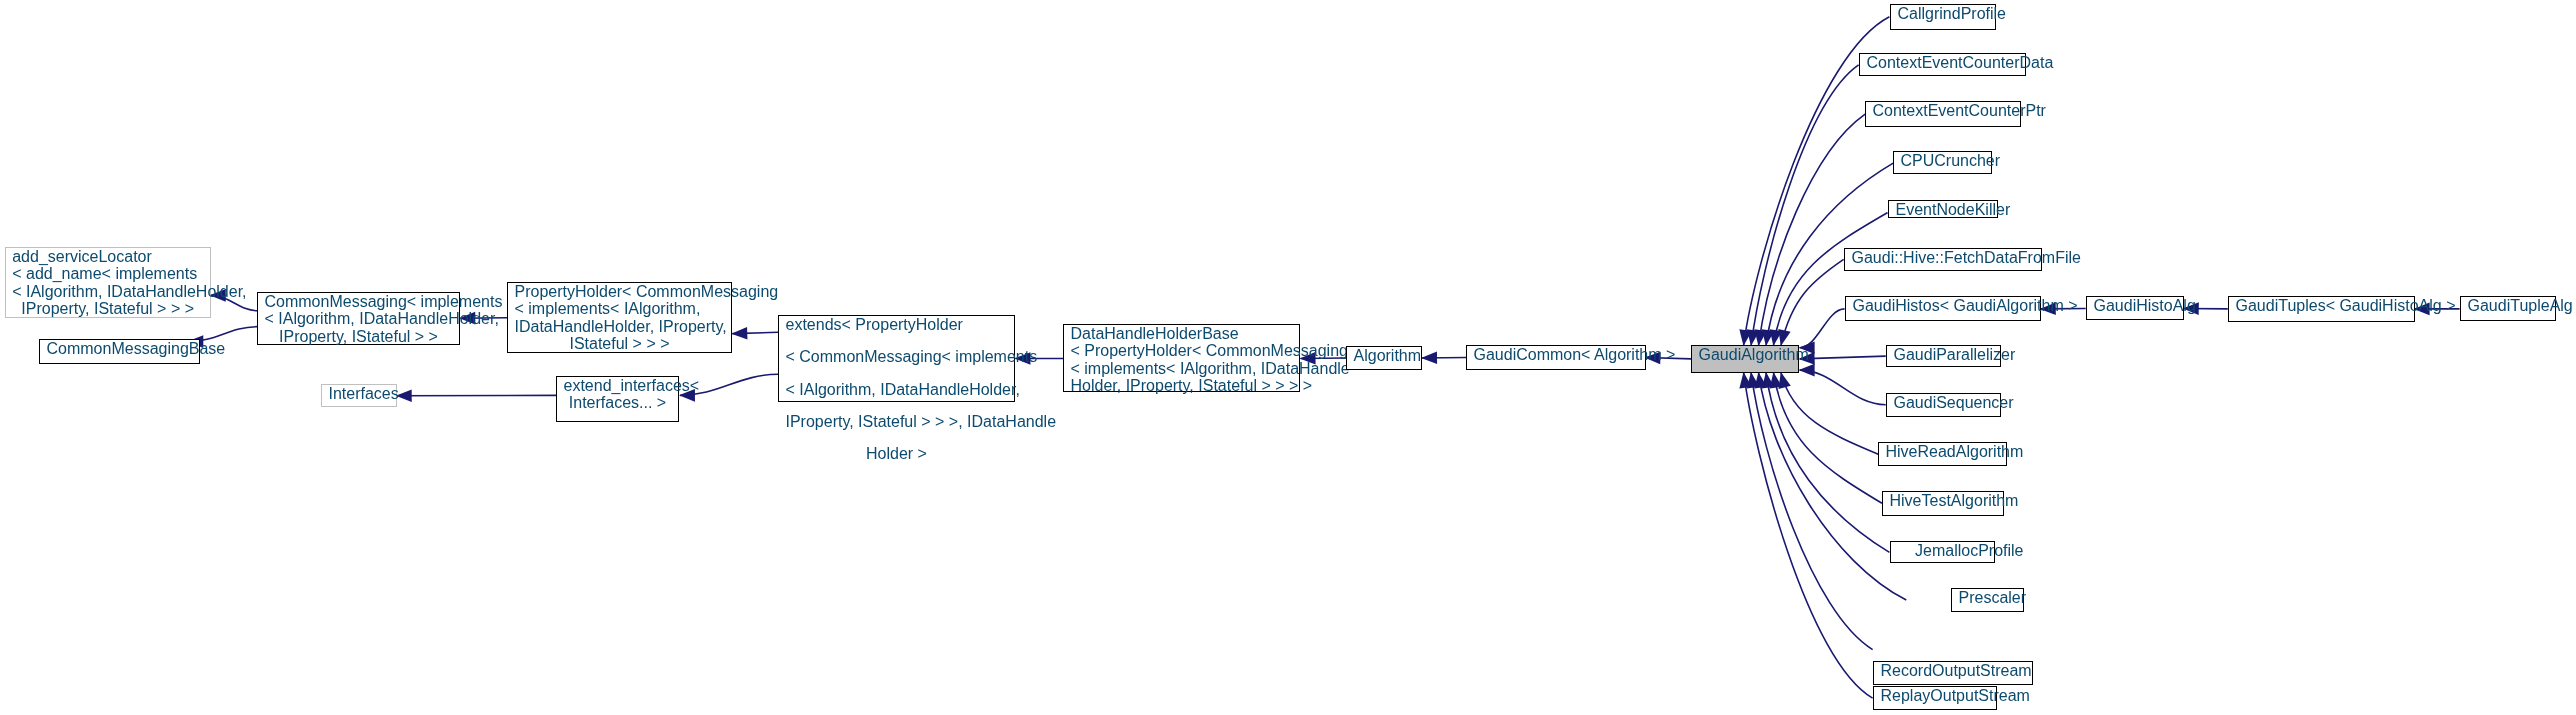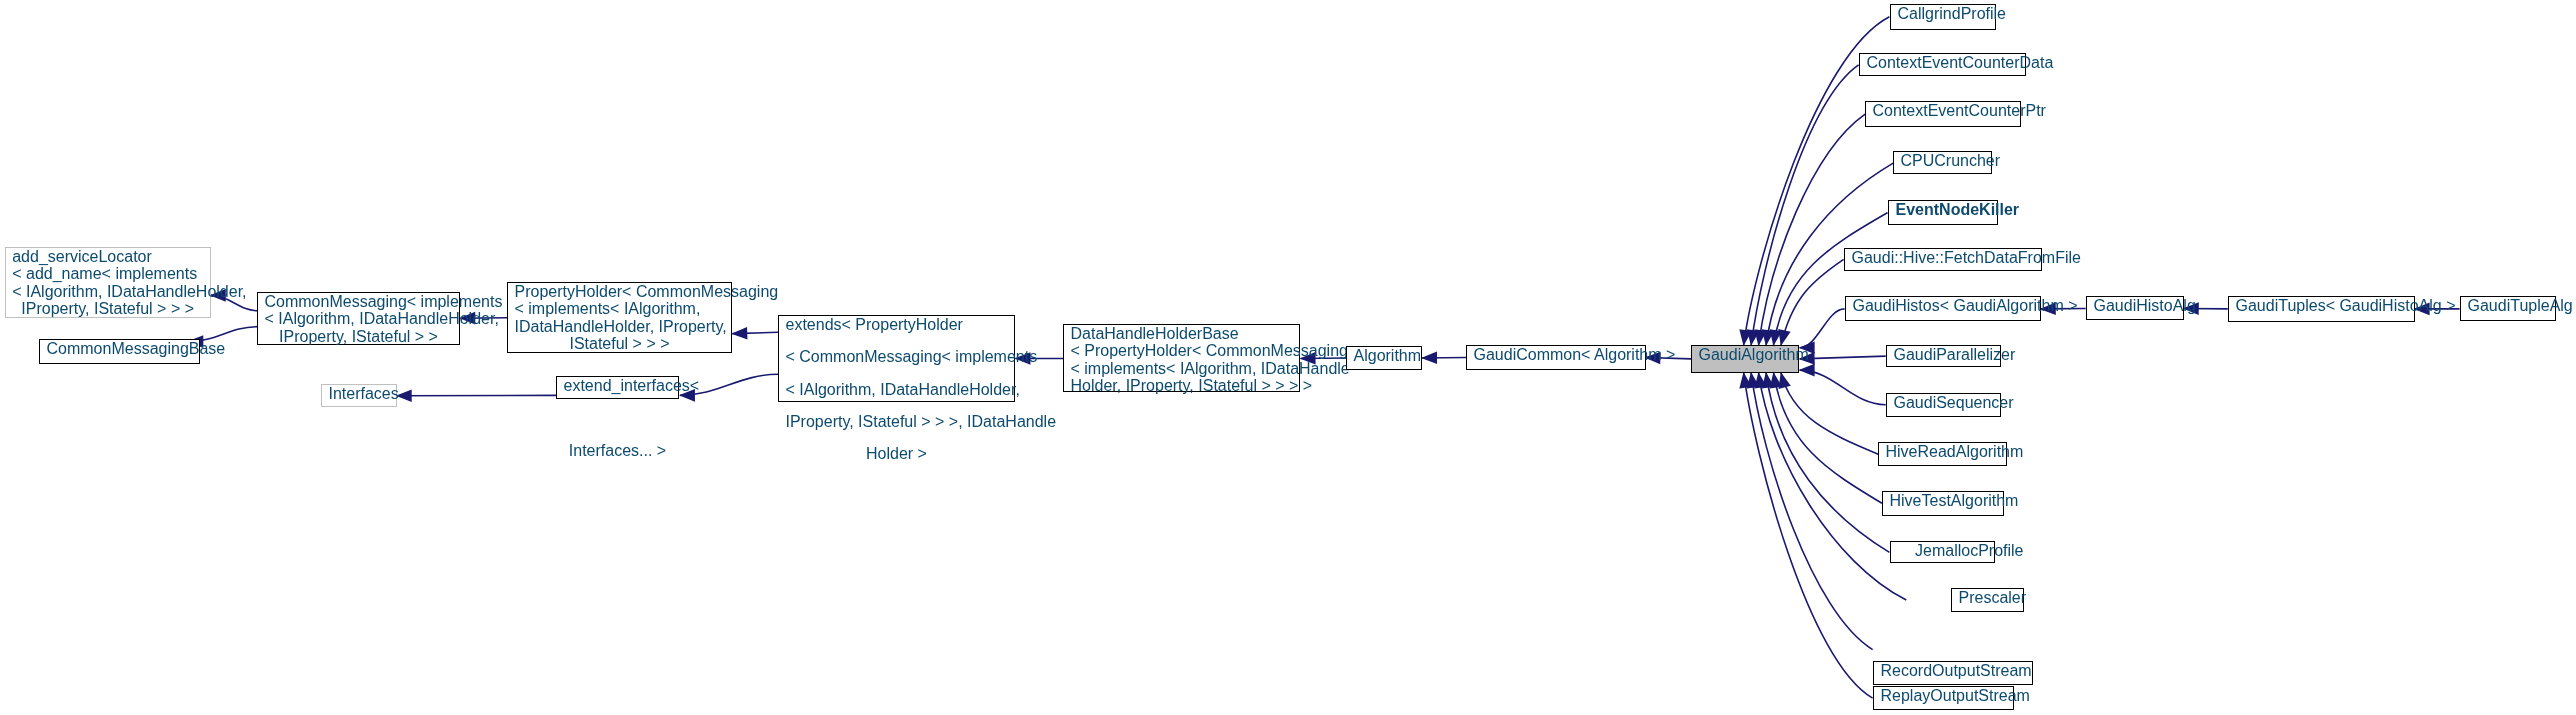--- a/index.html
+++ b/index.html
@@ -74,21 +74,21 @@
     </div>
     <div class="node" style="left: 507px; top: 282px; width: 225px; height: 71px;">
       <div class="ln">PropertyHolder&lt; CommonMessaging</div>
       <div class="ln">&lt; implements&lt; IAlgorithm,</div>
       <div class="ln">IDataHandleHolder, IProperty,</div>
       <div class="ln ctr">IStateful &gt; &gt; &gt;</div>
     </div>
     <div class="node muted" style="left: 321px; top: 384px; width: 76px; height: 23.4px; border-color: rgb(192, 192, 192);">
       <div class="ln ctr">Interfaces</div>
     </div>
-    <div class="node" style="left: 556px; top: 376px; width: 123px; height: 23px; gap: 48px;">
+    <div class="node" style="left: 556px; top: 376px; width: 123px; height: 46px;">
       <div class="ln">extend_interfaces&lt;</div>
       <div class="ln ctr">Interfaces... &gt;</div>
     </div>
     <div class="node" style="left: 778px; top: 315px; width: 237px; height: 87px; gap: 15px;">
       <div class="ln">extends&lt; PropertyHolder</div>
       <div class="ln">&lt; CommonMessaging&lt; implements</div>
       <div class="ln">&lt; IAlgorithm, IDataHandleHolder,</div>
       <div class="ln">IProperty, IStateful &gt; &gt; &gt;, IDataHandle</div>
       <div class="ln ctr">Holder &gt;</div>
     </div>
@@ -112,21 +112,21 @@
     </div>
     <div class="node" style="left: 1859px; top: 53px; width: 167px; height: 23.4px;">
       <div class="ln ctr">ContextEventCounterData</div>
     </div>
     <div class="node" style="left: 1865px; top: 101px; width: 156px; height: 26px;">
       <div class="ln ctr">ContextEventCounterPtr</div>
     </div>
     <div class="node" style="left: 1893px; top: 151px; width: 99px; height: 23.4px;">
       <div class="ln ctr">CPUCruncher</div>
     </div>
-    <div class="node" style="left: 1888px; top: 200px; width: 110px; height: 25px; font-weight: bold;">
+    <div class="node" style="left: 1888px; top: 200px; width: 110px; height: 18px;">
       <div class="ln ctr">EventNodeKiller</div>
     </div>
     <div class="node" style="left: 1844px; top: 248px; width: 198px; height: 23.4px;">
       <div class="ln ctr">Gaudi::Hive::FetchDataFromFile</div>
     </div>
     <div class="node" style="left: 1845px; top: 296px; width: 196px; height: 25px;">
       <div class="ln ctr">GaudiHistos&lt; GaudiAlgorithm &gt;</div>
     </div>
     <div class="node" style="left: 2086px; top: 296px; width: 98px; height: 24px;">
       <div class="ln ctr">GaudiHistoAlg</div>
@@ -151,17 +151,17 @@
     </div>
     <div class="node" style="left: 1890px; top: 541px; width: 105px; height: 22.4px; padding-left: 24px;">
       <div class="ln ctr">JemallocProfile</div>
     </div>
     <div class="node" style="left: 1907px; top: 588px; width: 73px; height: 24px; margin-left: 44px;">
       <div class="ln ctr">Prescaler</div>
     </div>
     <div class="node" style="left: 1873px; top: 661px; width: 160px; height: 24px;">
       <div class="ln ctr">RecordOutputStream</div>
     </div>
-    <div class="node" style="left: 1873px; top: 686px; width: 141px; height: 24px;">
+    <div class="node" style="left: 1873px; top: 686px; width: 124px; height: 24px;">
       <div class="ln ctr">ReplayOutputStream</div>
     </div>
   </div>
 
 
 </body></html>

